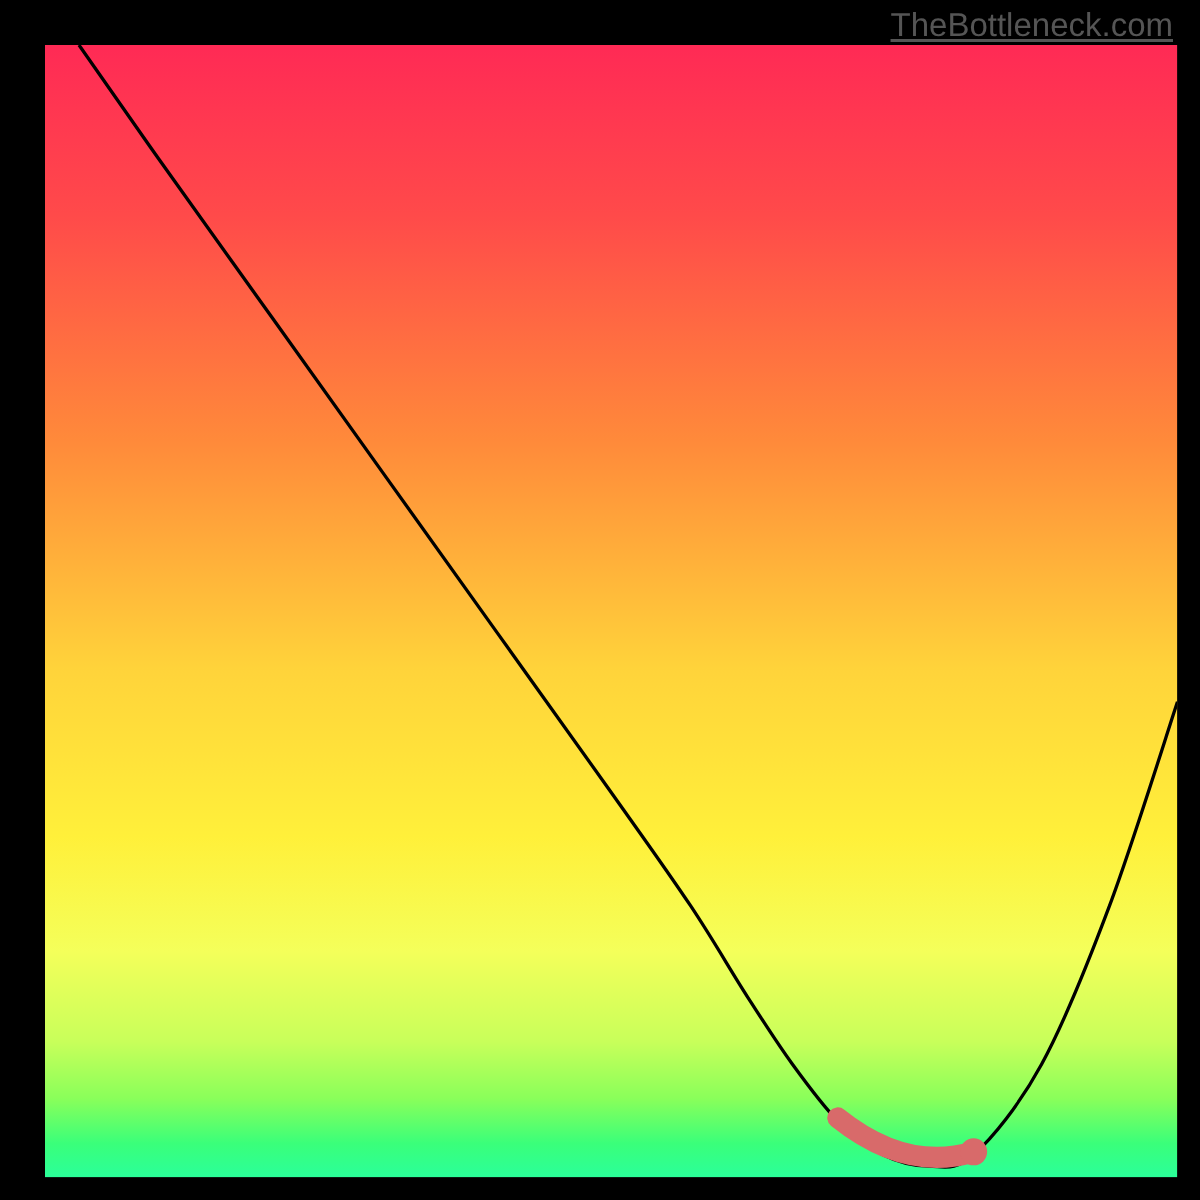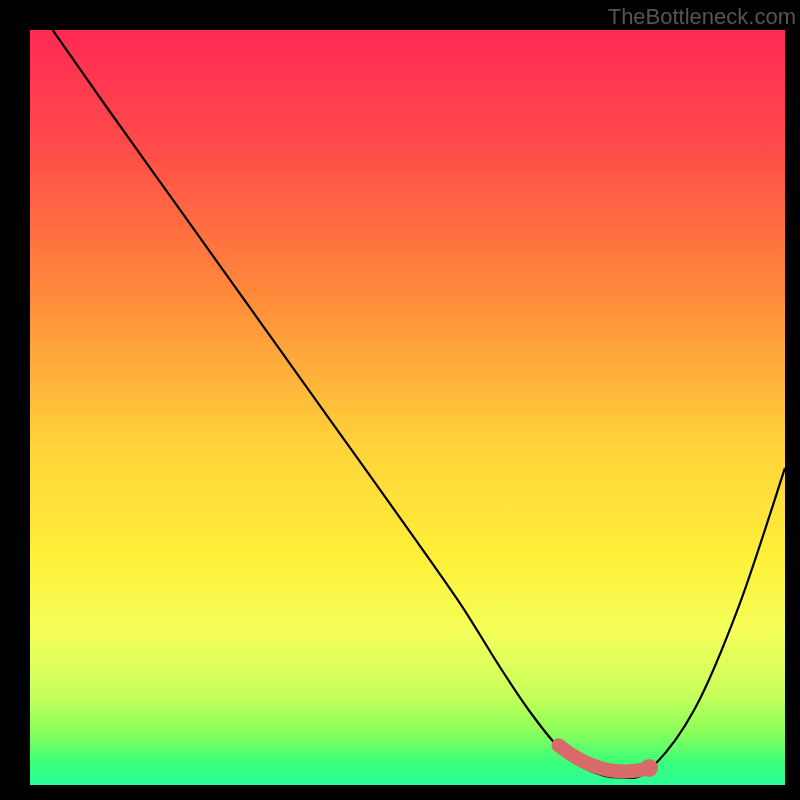--- a/index.html
+++ b/index.html
@@ -6,25 +6,26 @@
   body {
     width: 800px;
     height: 800px;
     background: #000;
     position: relative;
     font-family: Arial, sans-serif;
   }
   .watermark {
     position: absolute;
     top: 4px;
-    right: 4px;
+    right: 18px;
     color: #555;
     font-size: 22px;
     font-weight: 500;
     z-index: 10;
+    text-decoration: underline;
   }
   .plot-area {
     position: absolute;
     left: 30px;
     top: 30px;
     width: 755px;
     height: 755px;
     overflow: hidden;
   }
   .gradient-bg {

